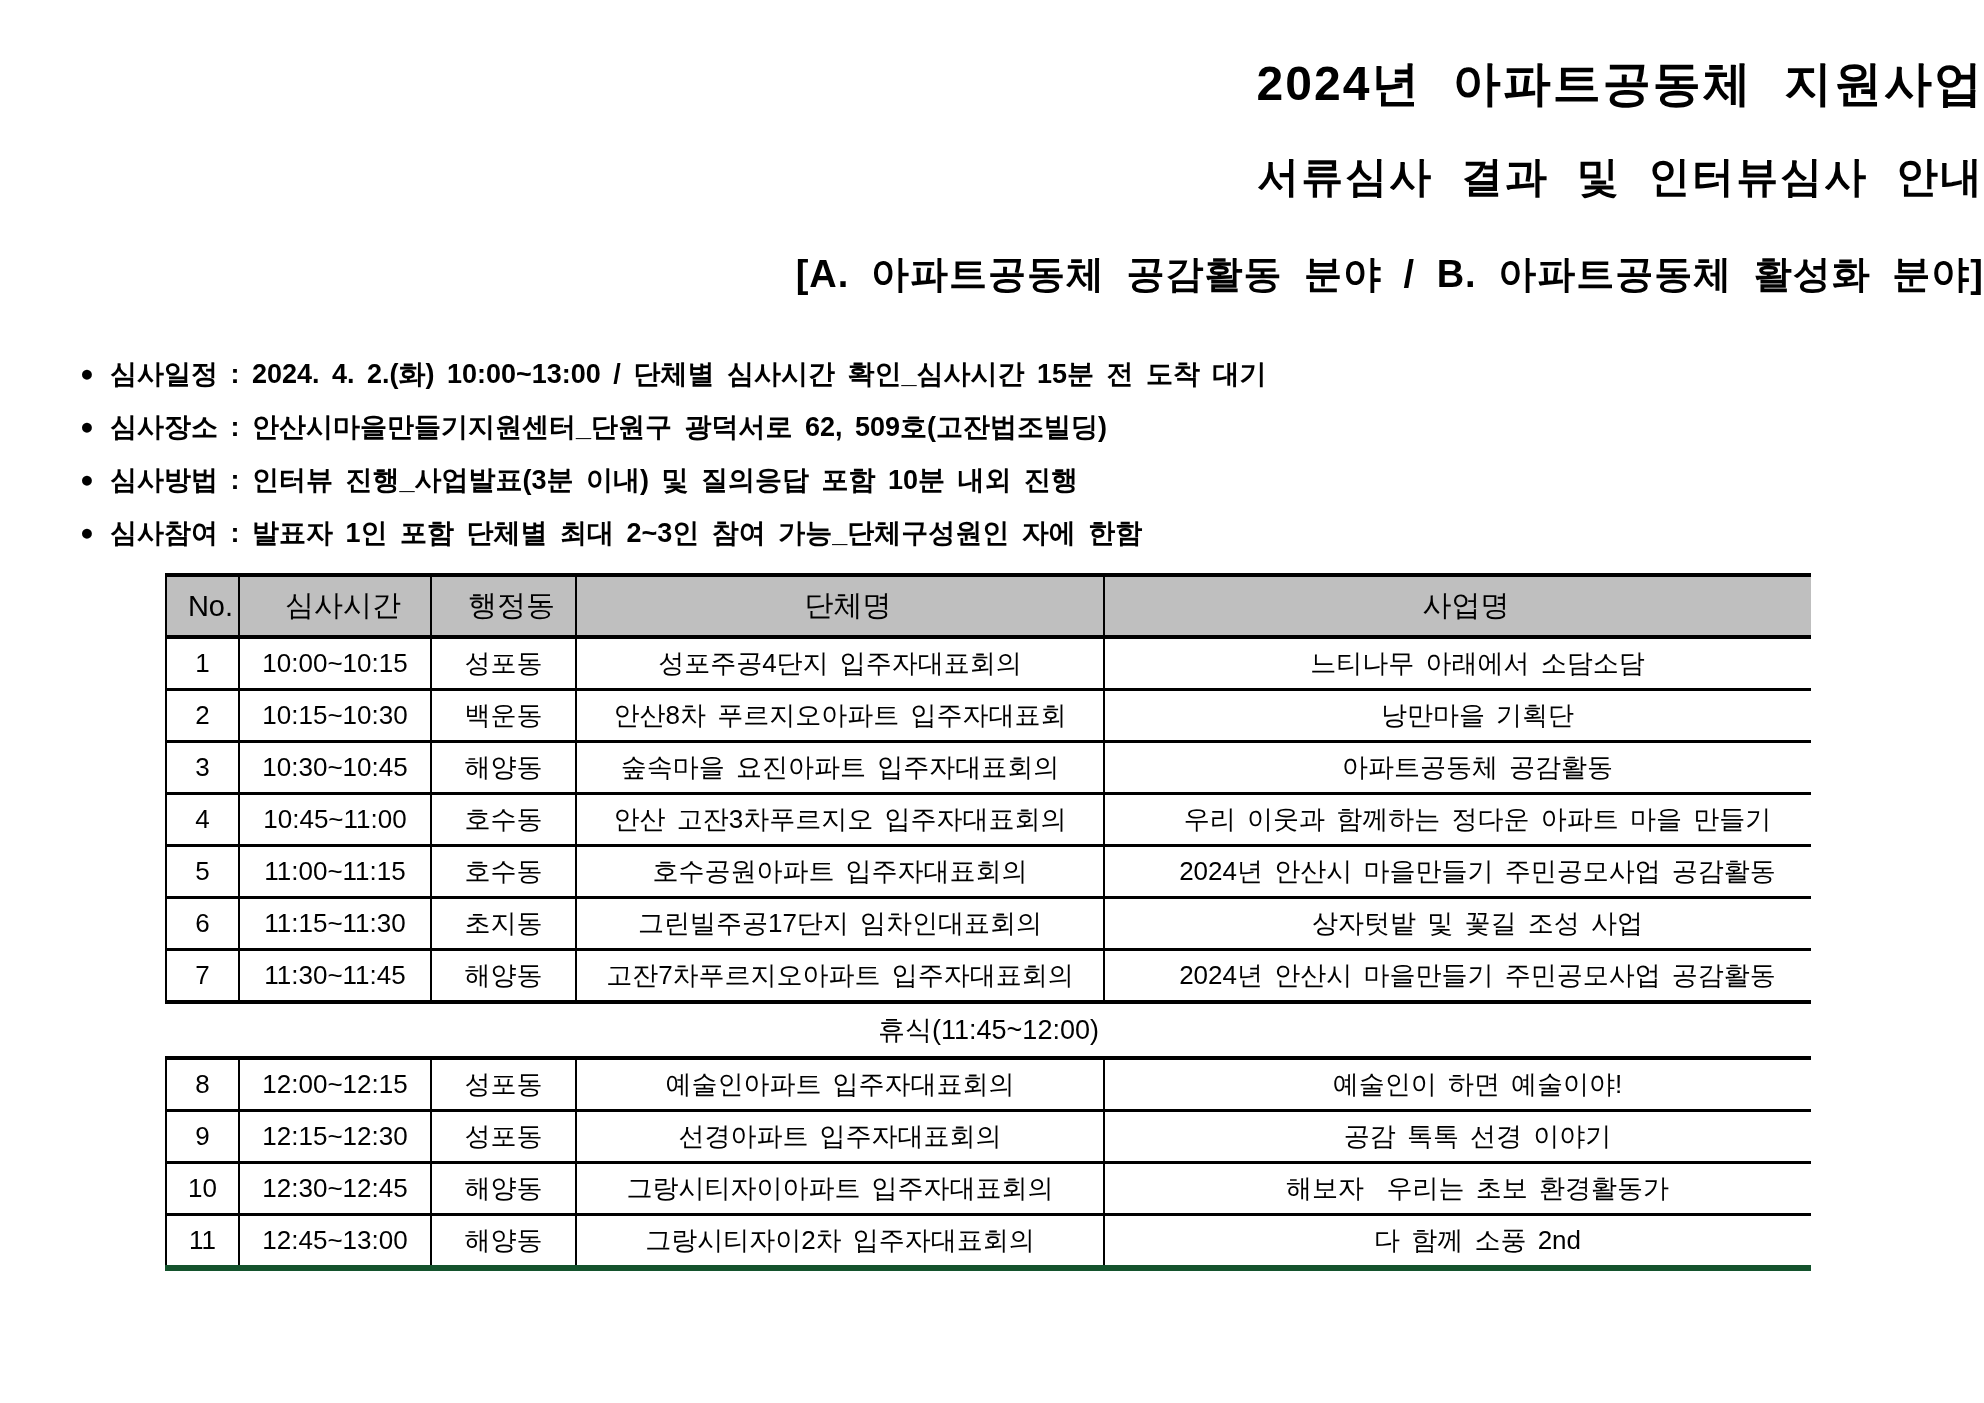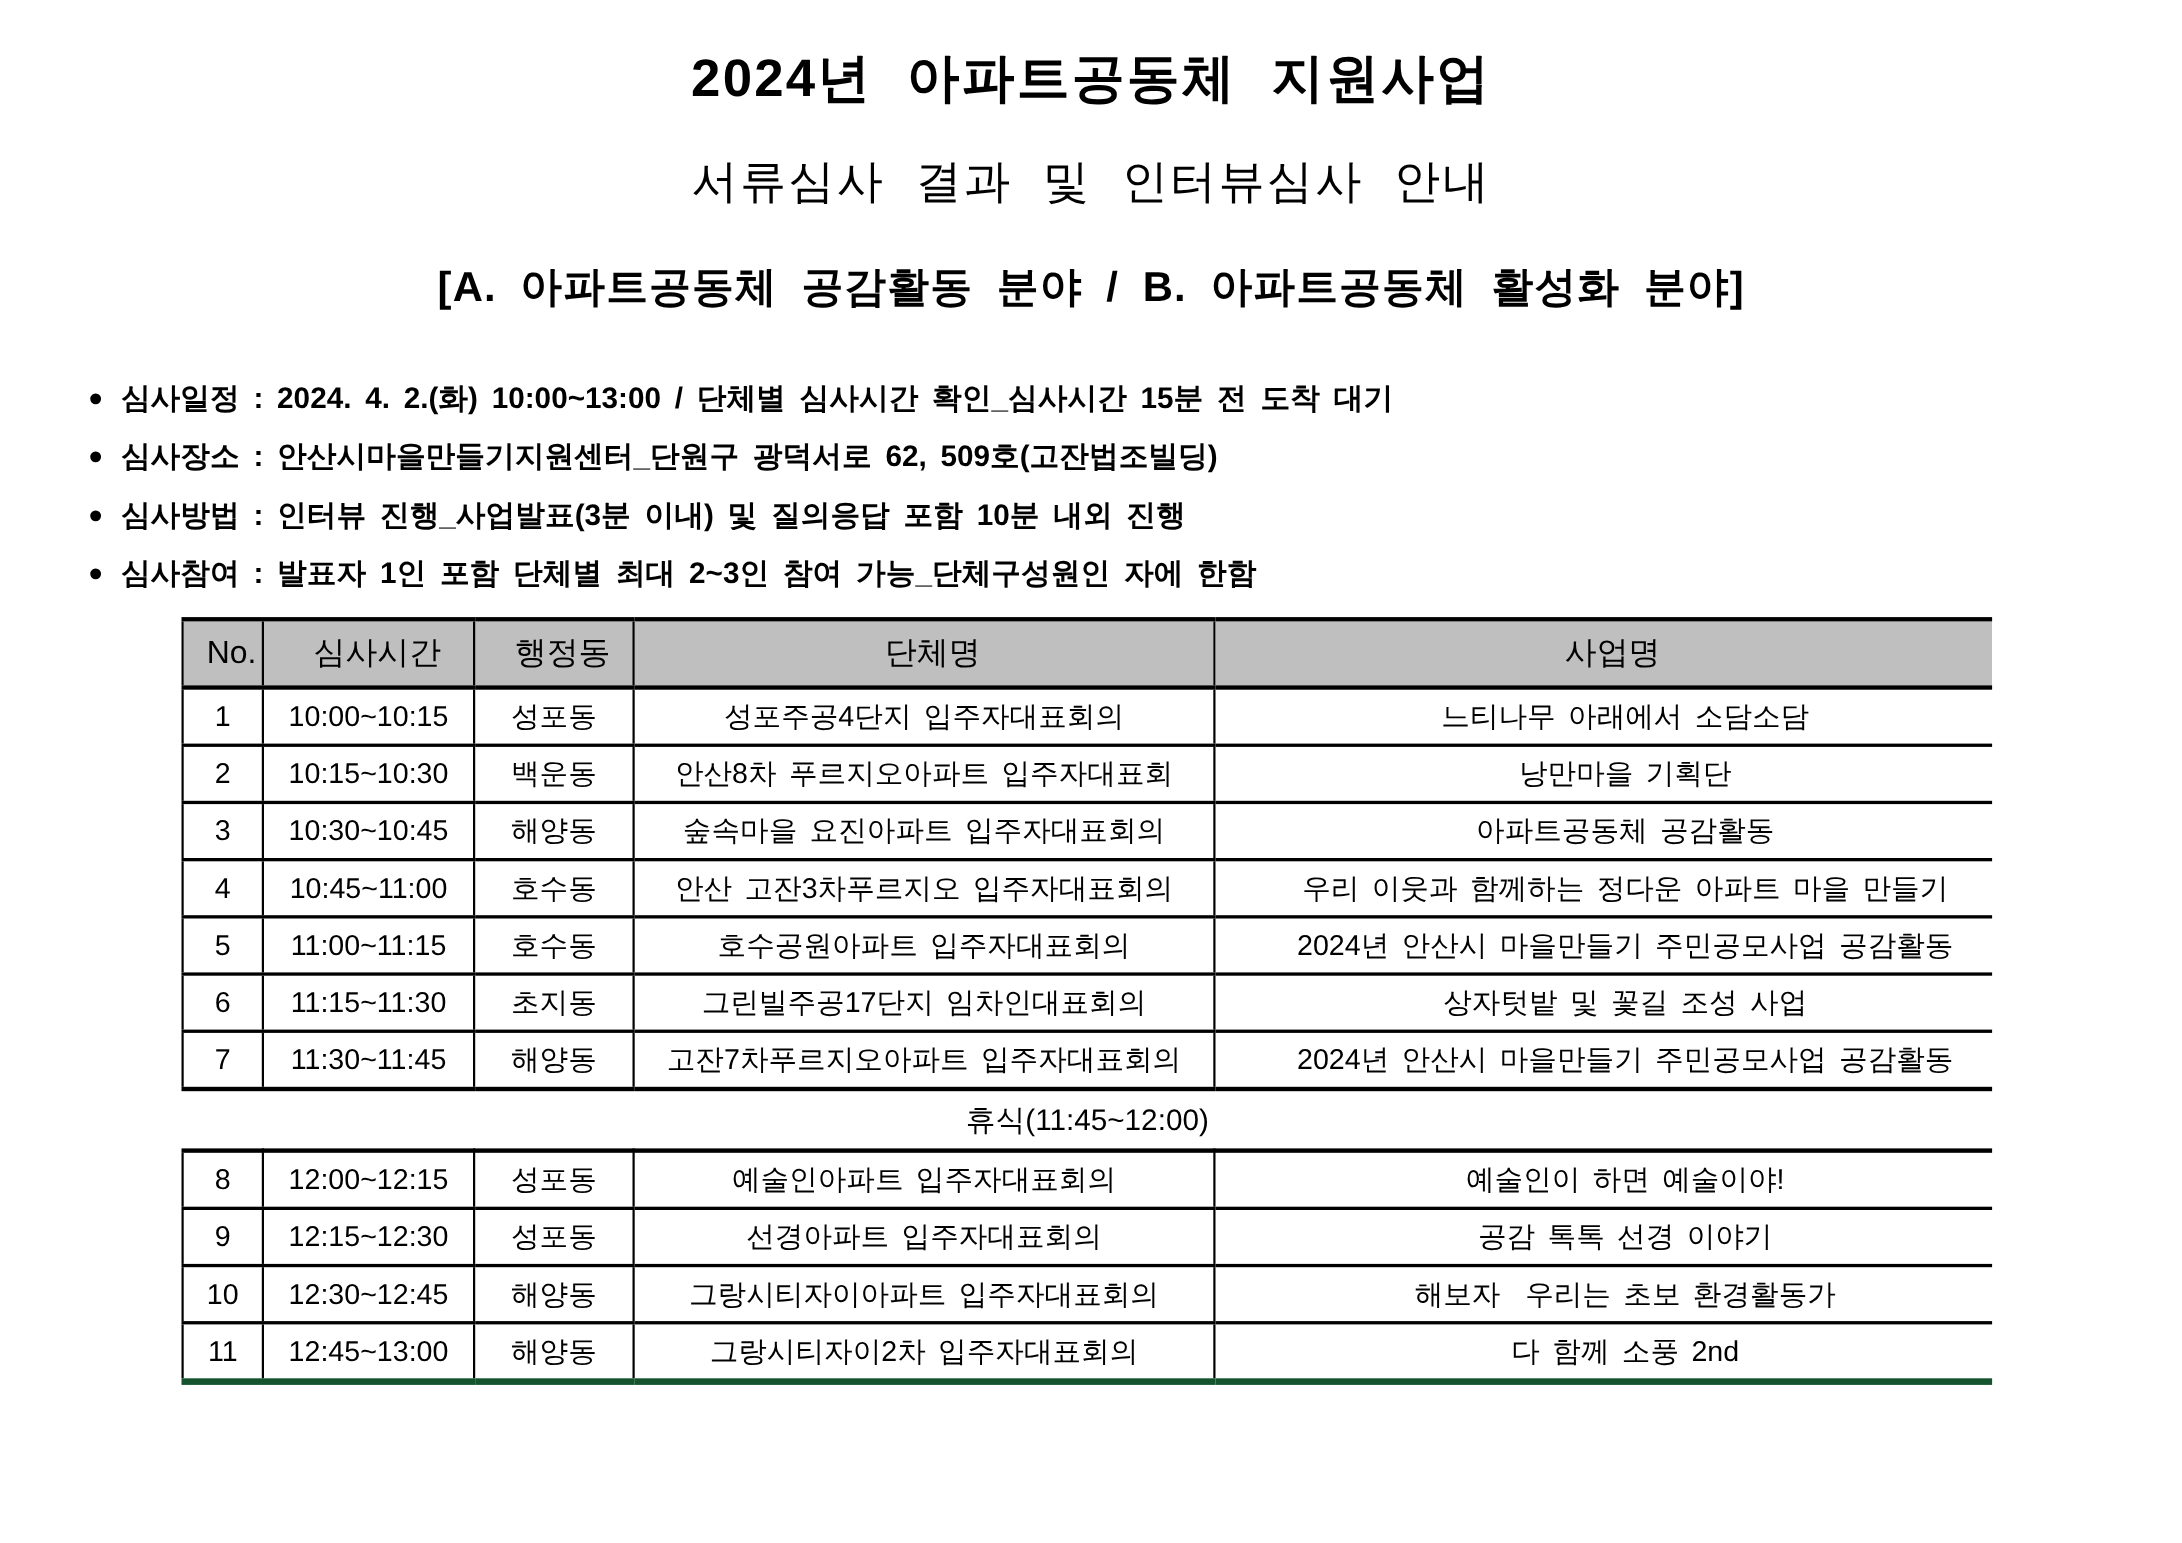--- a/index.html
+++ b/index.html
@@ -6,27 +6,27 @@
   .page {
     position:relative;
     width:1984px; height:1403px;
     margin:0 auto;
     background:#ffffff;
     color:#000;
     font-family:"Liberation Sans","DejaVu Sans",sans-serif;
     overflow:hidden;
   }
   
-  .title-block { padding-top:44px; text-align:center; }
+  .title-block { padding-top:56px; text-align:right; }
   .title-1 {
     font-size:48px; font-weight:bold; letter-spacing:2px; word-spacing:16px;
     line-height:1.15;
   }
   .title-2 {
-    font-size:42px; font-weight:normal; letter-spacing:2px; word-spacing:14px;
+    font-size:42px; font-weight:bold; letter-spacing:2px; word-spacing:14px;
     margin-top:42px; line-height:1.15;
   }
   .title-3 {
     font-size:38px; font-weight:bold; letter-spacing:1px; word-spacing:10px;
     margin-top:52px; line-height:1.15;
   }
   
   .bullet-list { margin:64px 0 0 80px; }
   .bullet-line {
     font-size:27px; font-weight:bold; line-height:1.0;

